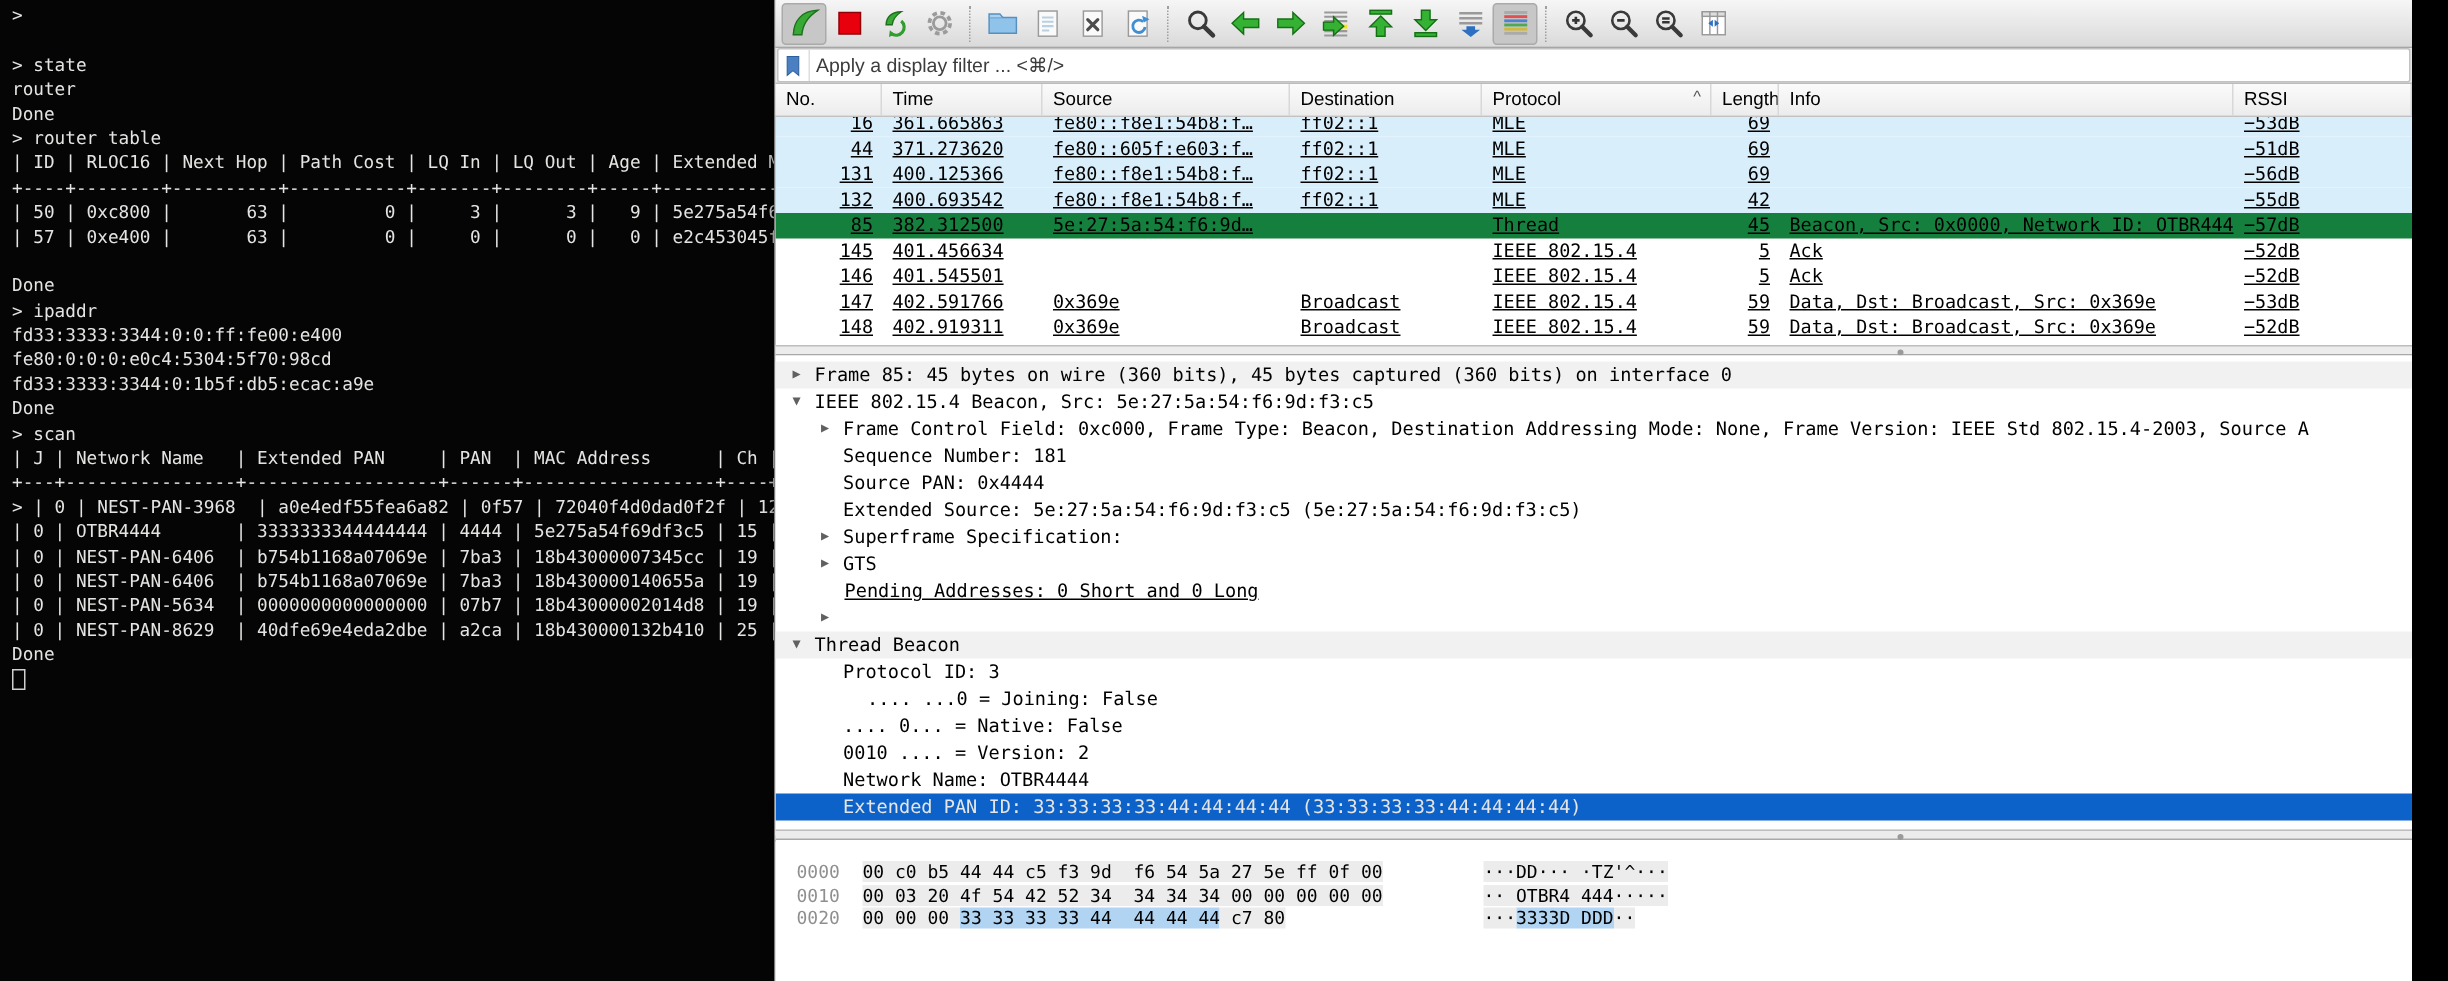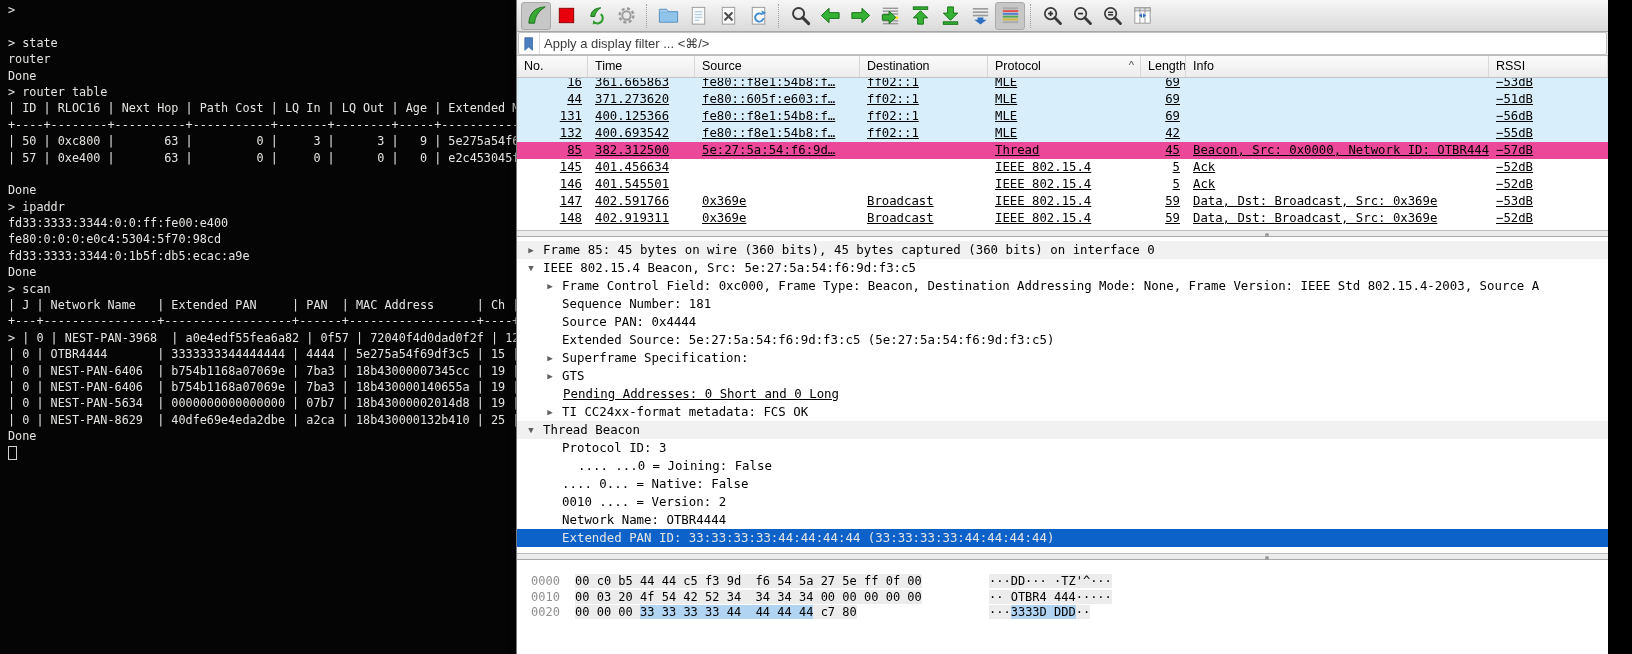--- a/index.html
+++ b/index.html
@@ -40,21 +40,21 @@
   
   .phead{position:absolute;left:0;top:56px;width:100%;height:22px;
          background:linear-gradient(#fbfbfb,#ececec);border-bottom:1px solid #c2c2c2;box-sizing:border-box;
          display:flex;font-size:12.5px;color:#000;}
   .hcell{border-right:1px solid #d8d8d8;box-sizing:border-box;padding:3px 0 0 7px;white-space:nowrap;overflow:hidden;}
   .hcell .sort{float:right;color:#555;font-size:11px;margin-right:6px;}
   .prows{position:absolute;left:0;top:78px;width:100%;height:152px;overflow:hidden;
          font-family:"DejaVu Sans Mono","Liberation Mono",monospace;font-size:12.3px;color:#000;text-decoration:underline;}
   .prow{display:flex;height:17px;line-height:17px;white-space:nowrap;}
   .prow.mle{background:#d9eefb;}
-  .prow.selected{background:#ec4899;align-items:flex-end;}
+  .prow.selected{background:#15803d;align-items:flex-end;}
   .pcell{box-sizing:border-box;padding-left:7px;overflow:hidden;white-space:nowrap;}
   .pcell.r{text-align:right;padding-right:6px;padding-left:0;}
   .c-no{width:71px;}.c-time{width:107px;}.c-src{width:165px;}.c-dst{width:128px;}
   .c-proto{width:153px;}.c-len{width:45px;}.c-info{width:303px;}.c-rssi{flex:1;}
 
   
   .splitter{position:absolute;left:0;width:100%;height:7px;background:#ececec;
             border-top:1px solid #bdbdbd;border-bottom:1px solid #a9a9a9;box-sizing:border-box;}
   .splitter .dot{position:absolute;left:748px;top:2px;width:4px;height:4px;border-radius:50%;background:#9a9a9a;}
   .split1{top:230px;}
@@ -367,21 +367,21 @@
   <div class="details">
       <div class="drow gray"><span class="arrow" style="left: 8px;">▶</span><span class="dtext" style="margin-left: 26px;">Frame 85: 45 bytes on wire (360 bits), 45 bytes captured (360 bits) on interface 0</span></div>
       <div class="drow"><span class="arrow" style="left: 8px;">▼</span><span class="dtext" style="margin-left: 26px;">IEEE 802.15.4 Beacon, Src: 5e:27:5a:54:f6:9d:f3:c5</span></div>
       <div class="drow"><span class="arrow" style="left: 27px;">▶</span><span class="dtext" style="margin-left: 45px;">Frame Control Field: 0xc000, Frame Type: Beacon, Destination Addressing Mode: None, Frame Version: IEEE Std 802.15.4-2003, Source A</span></div>
       <div class="drow"><span class="dtext" style="margin-left: 45px;">Sequence Number: 181</span></div>
       <div class="drow"><span class="dtext" style="margin-left: 45px;">Source PAN: 0x4444</span></div>
       <div class="drow"><span class="dtext" style="margin-left: 45px;">Extended Source: 5e:27:5a:54:f6:9d:f3:c5 (5e:27:5a:54:f6:9d:f3:c5)</span></div>
       <div class="drow"><span class="arrow" style="left: 27px;">▶</span><span class="dtext" style="margin-left: 45px;">Superframe Specification:</span></div>
       <div class="drow"><span class="arrow" style="left: 27px;">▶</span><span class="dtext" style="margin-left: 45px;">GTS</span></div>
       <div class="drow"><span class="dtext" style="margin-left: 46px; text-decoration: underline;">Pending Addresses: 0 Short and 0 Long</span></div>
-      <div class="drow"><span class="arrow" style="left: 27px;">▶</span><span class="dtext" style="margin-left: 45px;">TI CC24xx-format metadata: FCS OK</span></div>
+      <div class="drow"><span class="arrow" style="left: 27px;">▶</span></div>
       <div class="drow gray"><span class="arrow" style="left: 8px;">▼</span><span class="dtext" style="margin-left: 26px;">Thread Beacon</span></div>
       <div class="drow"><span class="dtext" style="margin-left: 45px;">Protocol ID: 3</span></div>
       <div class="drow"><span class="dtext" style="margin-left: 61px;">.... ...0 = Joining: False</span></div>
       <div class="drow"><span class="dtext" style="margin-left: 45px;">.... 0... = Native: False</span></div>
       <div class="drow"><span class="dtext" style="margin-left: 45px;">0010 .... = Version: 2</span></div>
       <div class="drow"><span class="dtext" style="margin-left: 45px;">Network Name: OTBR4444</span></div>
       <div class="drow selected"><span class="dtext" style="margin-left: 45px;">Extended PAN ID: 33:33:33:33:44:44:44:44 (33:33:33:33:44:44:44:44)</span></div>
     </div>
 
   <div class="splitter split2">

